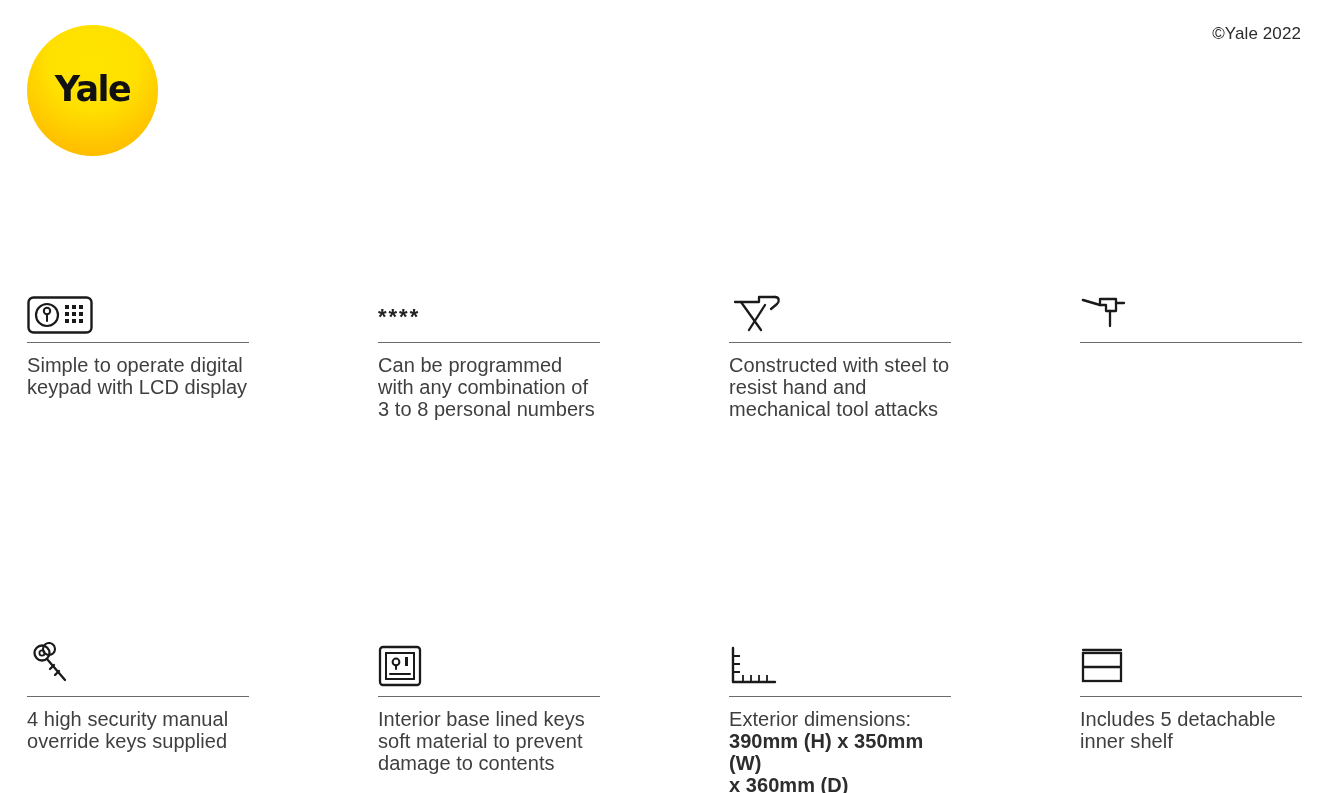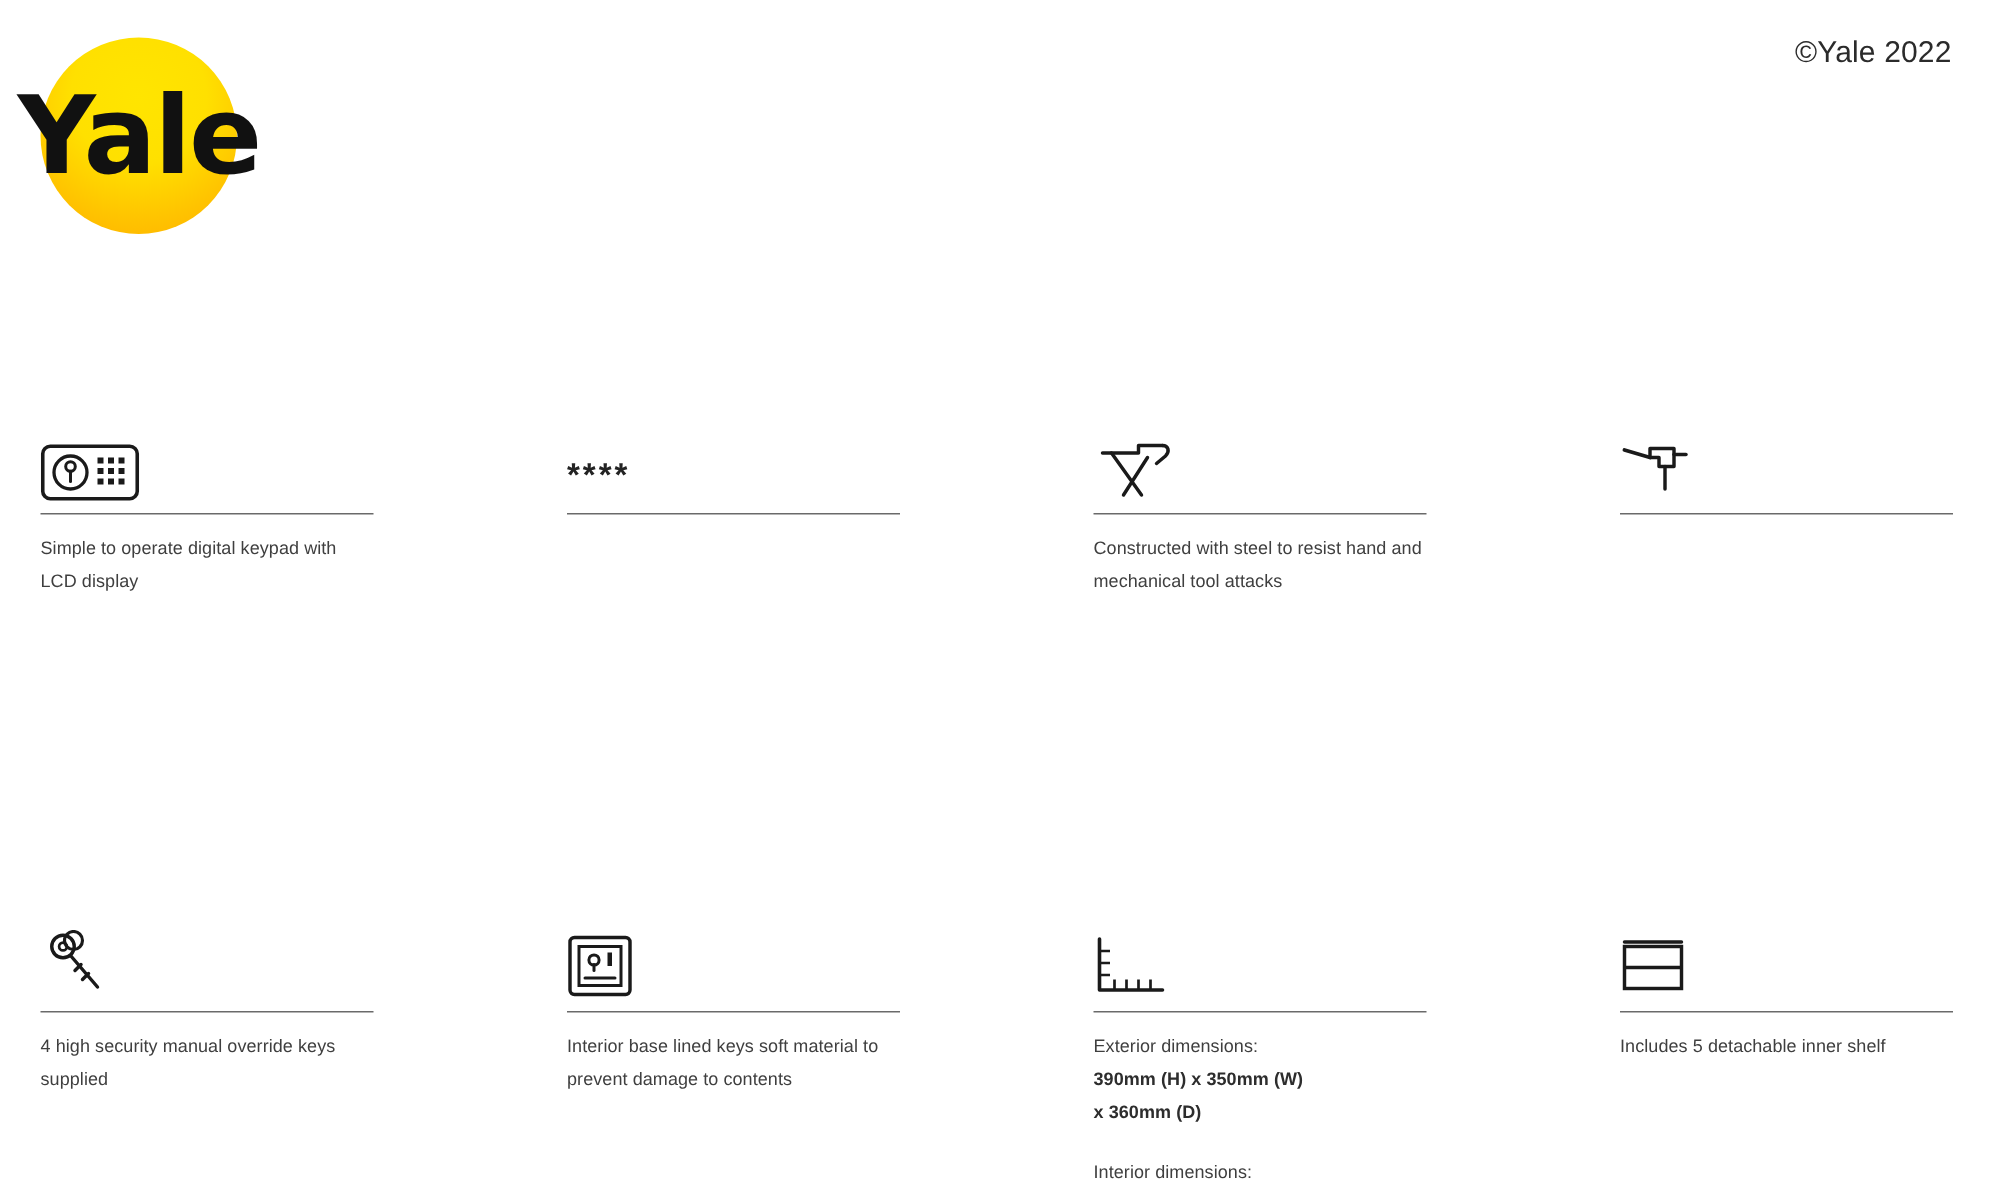--- a/index.html
+++ b/index.html
@@ -25,31 +25,31 @@
     height: 131px;
     border-radius: 50%;
     background: radial-gradient(circle at 50% 30%, #ffe500 0%, #ffe000 40%, #ffc400 72%, #ffae00 100%);
     display: flex;
     align-items: center;
     justify-content: center;
   }
   .logo-text {
     font-family: "DejaVu Sans", sans-serif;
     font-weight: bold;
-    font-size: 72px;
+    font-size: 35px;
     letter-spacing: -1.5px;
     color: #111111;
     line-height: 1;
     transform: translateY(-1px);
   }
   .copyright {
     position: absolute;
     right: 38px;
     top: 24px;
-    font-size: 20px;
+    font-size: 17px;
     color: #2b2b2b;
     letter-spacing: 0.1px;
   }
 
   
   .grid {
     position: absolute;
     left: 27px;
     top: 272px;
     width: 1272px;
@@ -67,21 +67,21 @@
     display: flex;
     align-items: flex-end;
   }
   .rule {
     border-top: 1px solid #6a6a6a;
     margin-top: 8px;
     margin-bottom: 11px;
     width: 222px;
   }
   .caption {
-    font-size: 12px;
+    font-size: 20px;
     line-height: 22px;
     color: #3f3f3f;
     letter-spacing: 0.05px;
   }
   .caption.strong {
     font-weight: bold;
     color: #2d2d2d;
   }
   .dim-block {
     margin-bottom: 18px;
@@ -131,20 +131,21 @@
     </div>
     <div class="rule"></div>
     <div class="caption">Simple to operate digital keypad with LCD display</div>
   </div>
 
   <div class="cell">
     <div class="icon-box">
       <span class="asterisks">****</span>
     </div>
     <div class="rule"></div>
+    <div class="caption">Can be programmed with any combination of 3 to 8 personal numbers</div>
   </div>
 
   <div class="cell">
     <div class="icon-box">
       <svg width="54" height="46" viewBox="0 0 54 46">
         <path d="M6 14 L30 14 L30 9 L46 9" fill="none" stroke="#1a1a1a" stroke-width="2.3" stroke-linecap="round" stroke-linejoin="round"></path>
         <path d="M46 9 C50 9 51 13 48 16 L42 21" fill="none" stroke="#1a1a1a" stroke-width="2.3" stroke-linecap="round" stroke-linejoin="round"></path>
         <path d="M12 14 L32 42" fill="none" stroke="#1a1a1a" stroke-width="2.3" stroke-linecap="round"></path>
         <path d="M36 17 L20 42" fill="none" stroke="#1a1a1a" stroke-width="2.3" stroke-linecap="round"></path>
       </svg>

